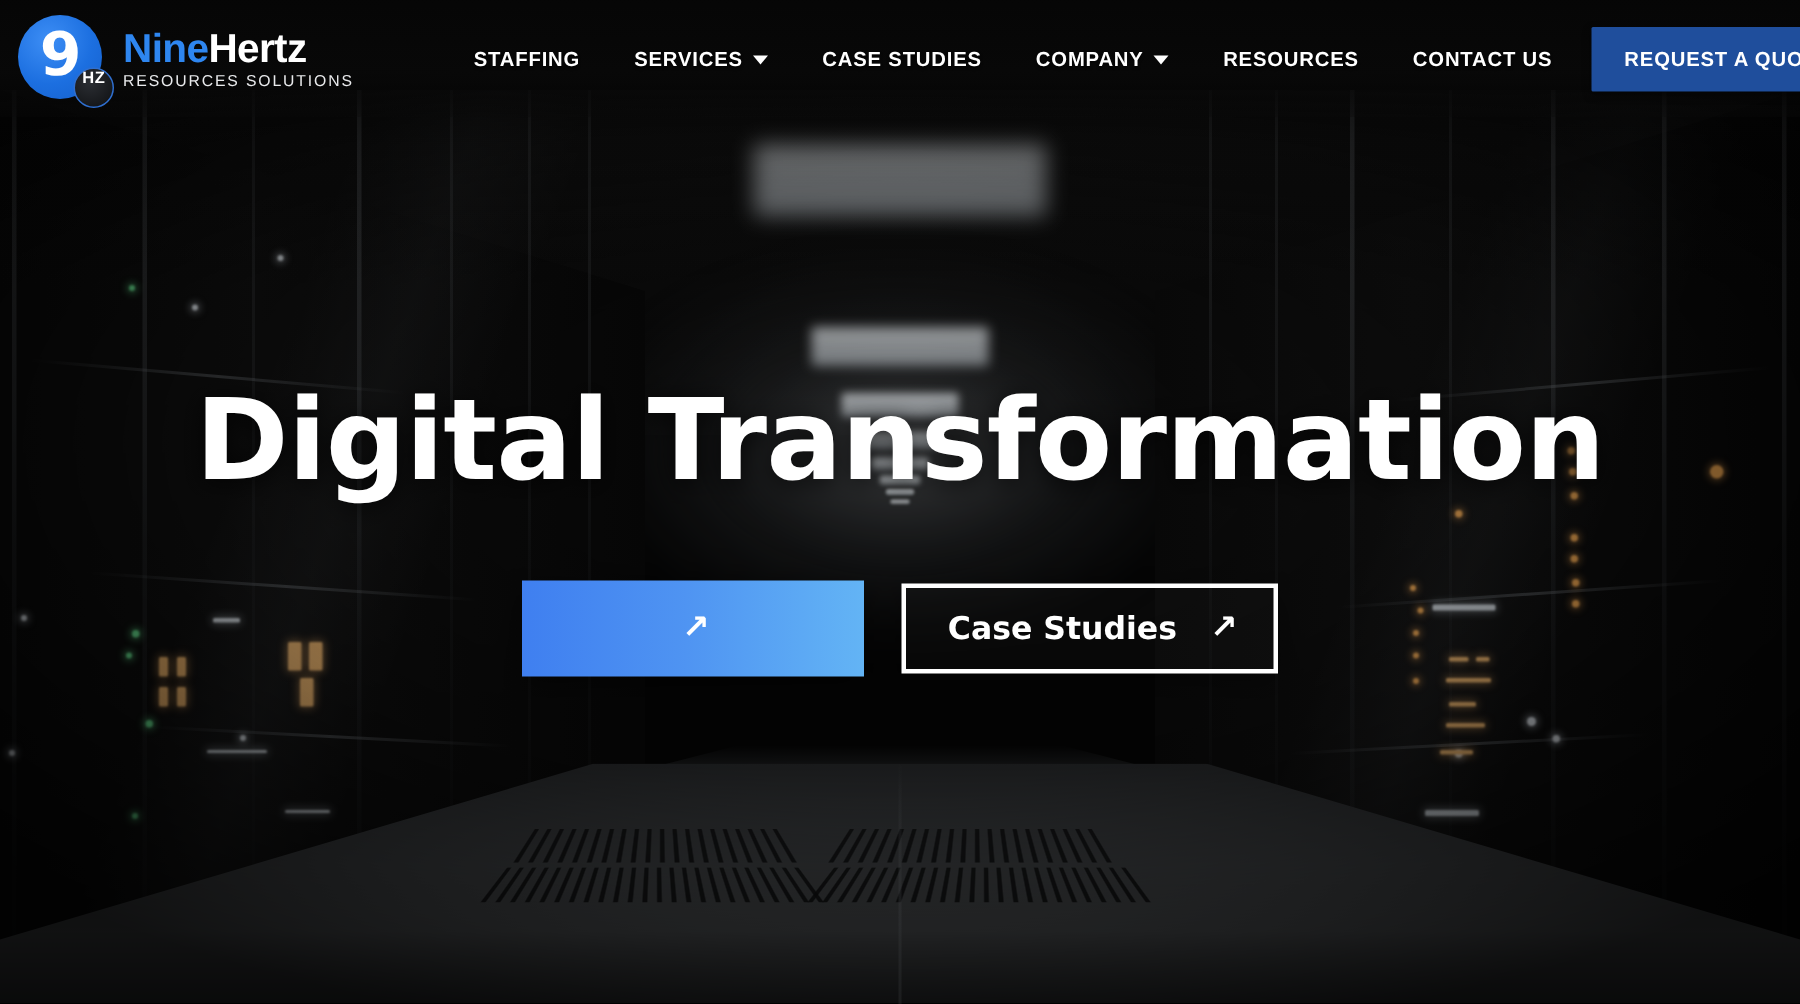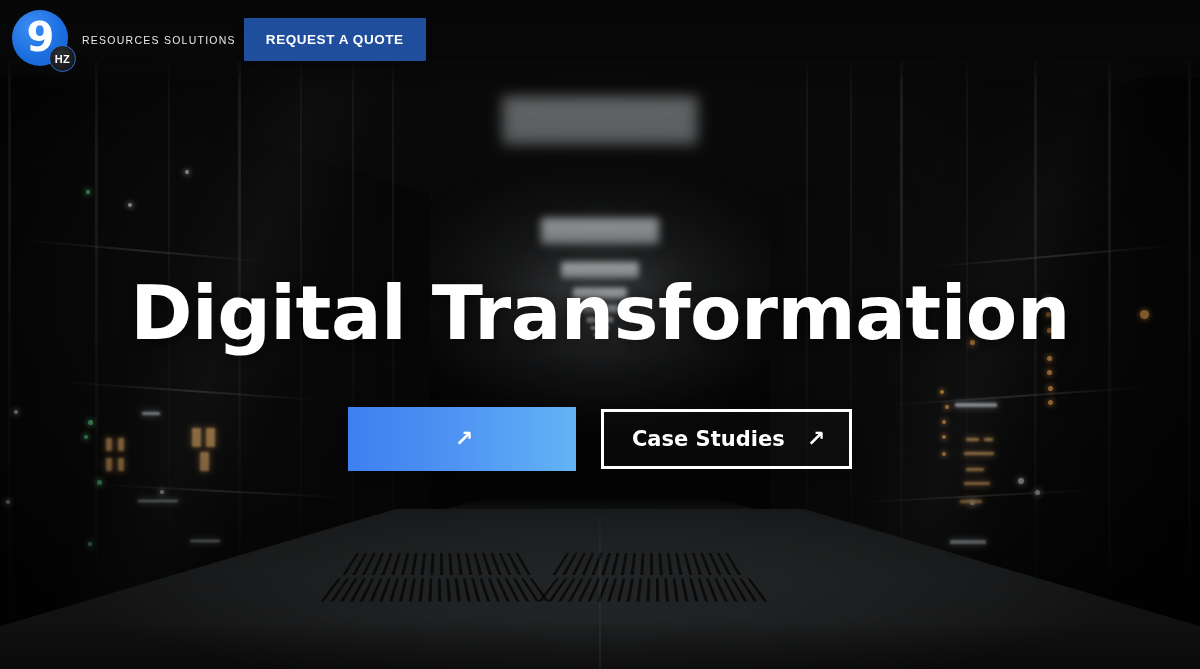--- a/index.html
+++ b/index.html
@@ -133,21 +133,21 @@
     display:flex; align-items:center; justify-content:center;
   }
   .logo-nine {
     color:#fff; font-size:40px; font-weight:700; line-height:1;
     font-family:"DejaVu Sans", sans-serif; letter-spacing:-1px; margin-top:-2px;
   }
   .logo-hz {
     position:absolute; right:-2px; bottom:-2px; width:27px; height:27px; border-radius:50%;
     background:radial-gradient(circle at 40% 35%, #2b2e33 0%, #17191c 70%, #0c0d0f 100%);
     border:1.5px solid #2f6fd0;
-    display:flex; align-items:center; justify-content:center;
+    display:flex; align-items:flex-start; justify-content:center;
   }
   .logo-hz span { color:#fff; font-size:11px; font-weight:700; letter-spacing:.3px; }
   .logo-text { margin-left:8px; line-height:1; }
   .logo-word { font-size:27px; font-weight:700; letter-spacing:-.4px; }
   .logo-word .nine { color:#2e86f0; }
   .logo-word .hertz { color:#ffffff; }
   .logo-tag {
     color:#e9eaec; font-size:10.5px; letter-spacing:1.25px; font-weight:400;
     margin-top:3px; white-space:nowrap;
   }
@@ -177,21 +177,21 @@
     position:absolute; left:0; right:0; top:250px; z-index:30;
     display:flex; flex-direction:column; align-items:center;
   }
   .hero-sub {
     color:#ffffff; font-size:33px; font-weight:400; letter-spacing:.2px;
     font-family:"DejaVu Sans", sans-serif;
     text-shadow:0 2px 10px rgba(0,0,0,.75);
   }
   .hero-title {
     color:#ffffff; font-size:75px; font-weight:700; letter-spacing:-.5px;
-    margin-top:24px; line-height:1.05;
+    margin-top:4px; line-height:1.05;
     font-family:"DejaVu Sans", sans-serif;
     text-shadow:0 3px 16px rgba(0,0,0,.7);
   }
 
   .cta-row { display:flex; align-items:center; gap:25px; margin-top:54px; }
   .cta {
     display:flex; align-items:center; justify-content:center; gap:22px;
     cursor:pointer; white-space:nowrap;
     font-family:"DejaVu Sans", sans-serif;
   }
@@ -327,24 +327,49 @@
     <div class="logo">
       <div class="logo-mark">
         <div class="logo-circle">
           <span class="logo-nine">9</span>
         </div>
         <div class="logo-hz">
           <span>HZ</span>
         </div>
       </div>
       <div class="logo-text">
+        <div class="logo-word">
+          <span class="nine">Nine</span><span class="hertz">Hertz</span>
+        </div>
         <div class="logo-tag">RESOURCES SOLUTIONS</div>
       </div>
     </div>
 
+    <nav class="nav">
+      <div class="nav-item">
+        <span>STAFFING</span>
+      </div>
+      <div class="nav-item">
+        <span>SERVICES</span>
+        <i class="caret"></i>
+      </div>
+      <div class="nav-item">
+        <span>CASE STUDIES</span>
+      </div>
+      <div class="nav-item">
+        <span>COMPANY</span>
+        <i class="caret"></i>
+      </div>
+      <div class="nav-item">
+        <span>RESOURCES</span>
+      </div>
+      <div class="nav-item">
+        <span>CONTACT US</span>
+      </div>
+    </nav>
 
     <button class="quote-btn">REQUEST A QUOTE</button>
   </header>
 
   <section class="hero-content">
     <h1 class="hero-title">Digital Transformation</h1>
 
     <div class="cta-row">
       <div class="cta cta-primary">
         <span class="arrow-ne">↗</span>

